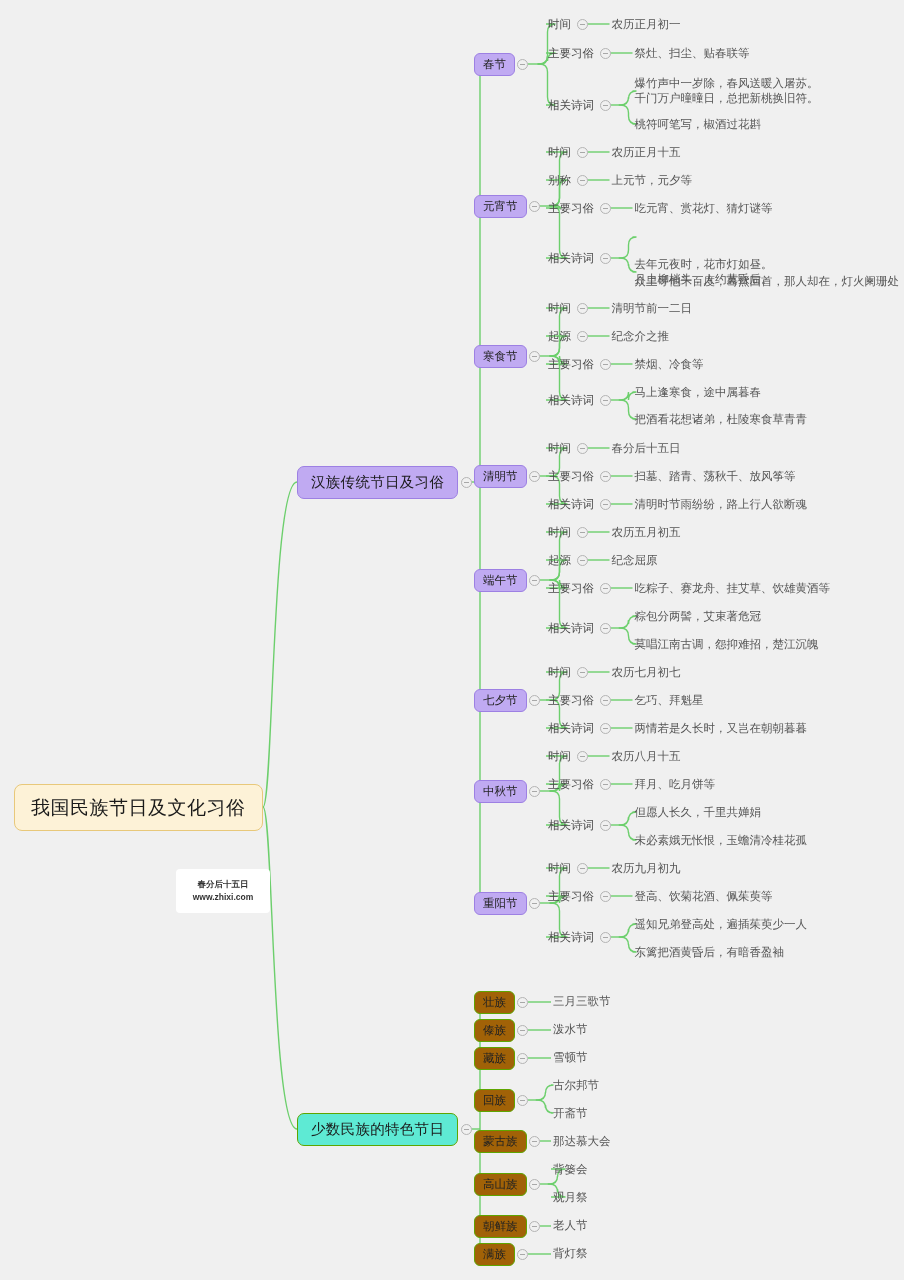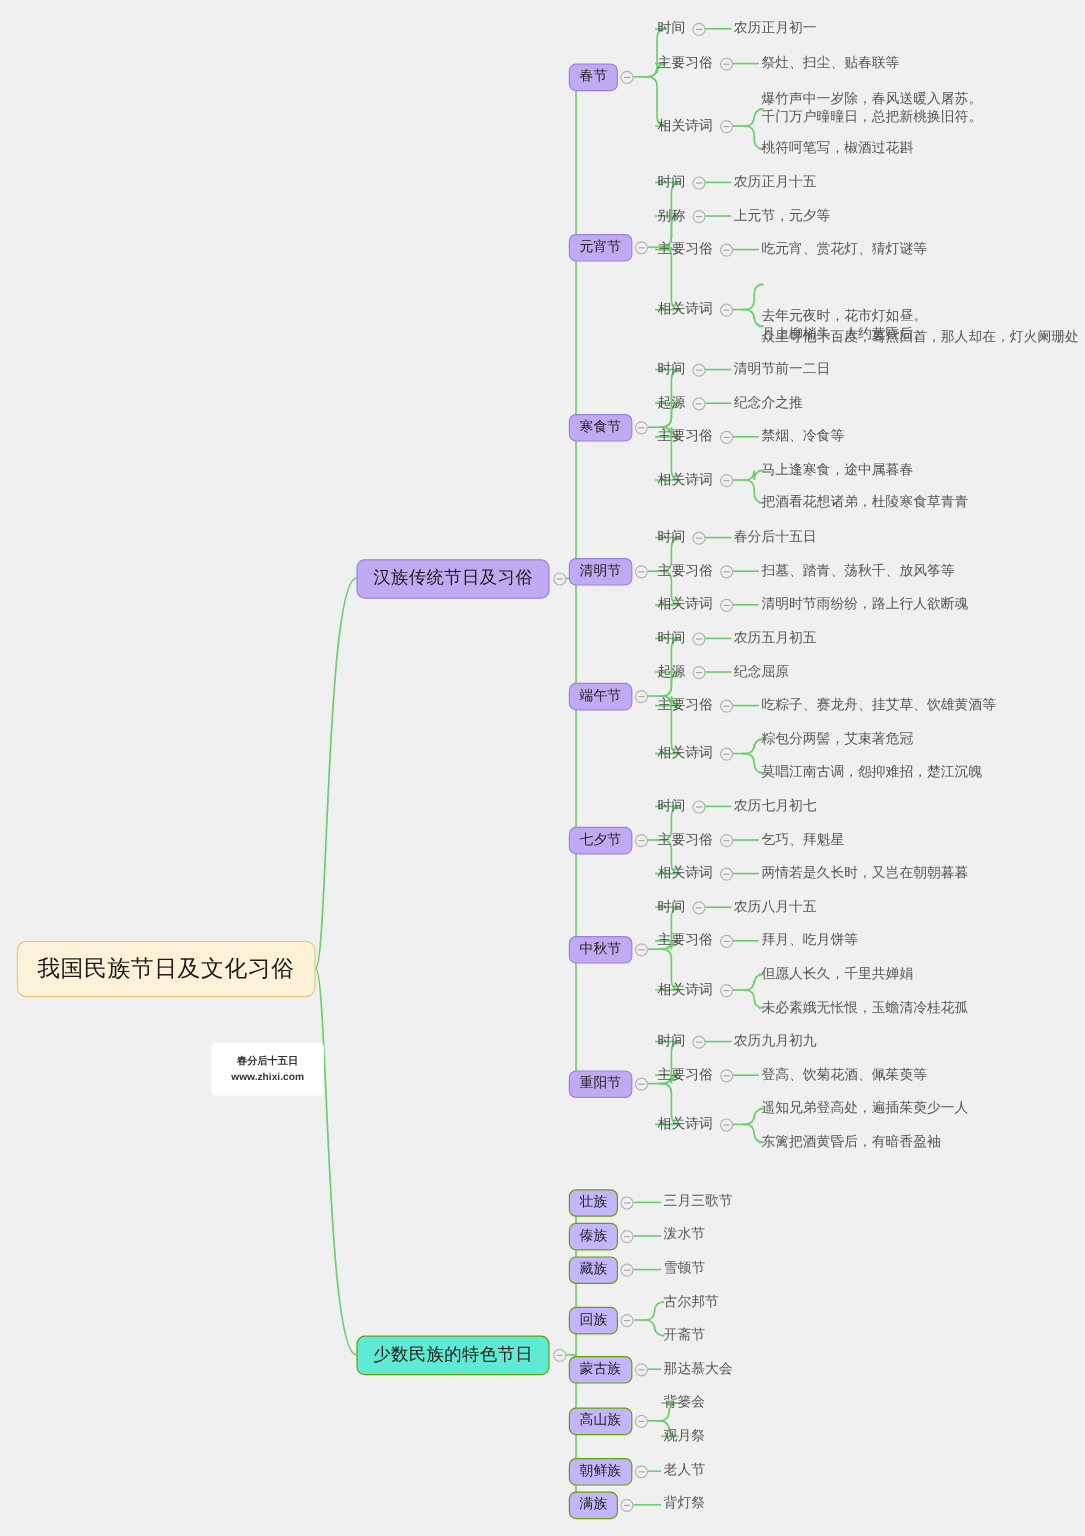--- a/index.html
+++ b/index.html
@@ -24,21 +24,21 @@
   }
   .n-l2g{
     background:#5eead4;border:1px solid #5fa500;border-radius:7px;
     color:#1a1a1a;font-size:14.5px;padding:6px 13px;letter-spacing:.3px;
   }
   .n-l3p{
     background:#c0aaf2;border:1px solid #9d80e3;border-radius:6px;
     color:#222;font-size:11.5px;padding:3px 8px;
   }
   .n-l3g{
-    background:#c4b5fd;border:1px solid #5fa500;border-radius:6px;
+    background:#a16207;border:1px solid #5fa500;border-radius:6px;
     color:#222;font-size:11.5px;padding:3px 8px;
   }
   .n-plain{
     color:#4a4a4a;font-size:11.5px;padding:1px 2px;background:transparent;
   }
   .n-leaf{
     color:#555;font-size:11.5px;padding:1px 2px;background:transparent;
   }
   .toggle{
     position:absolute;width:11px;height:11px;border:1px solid #b4b4b4;

